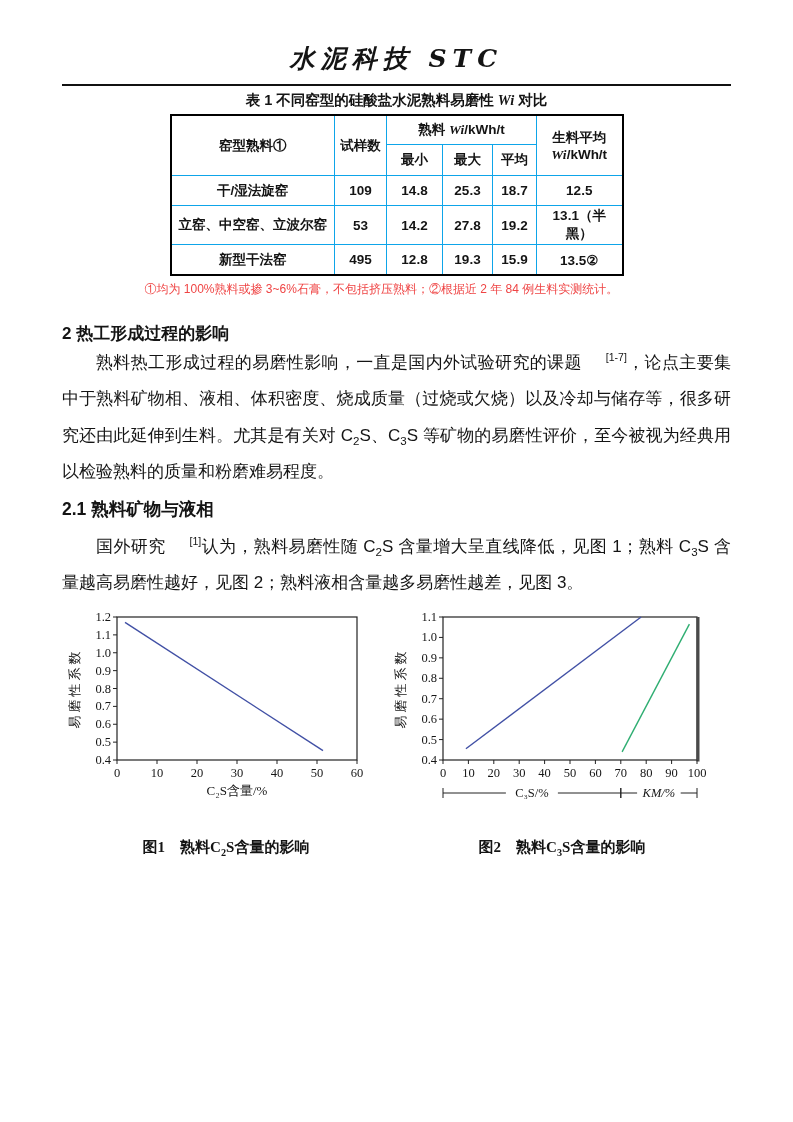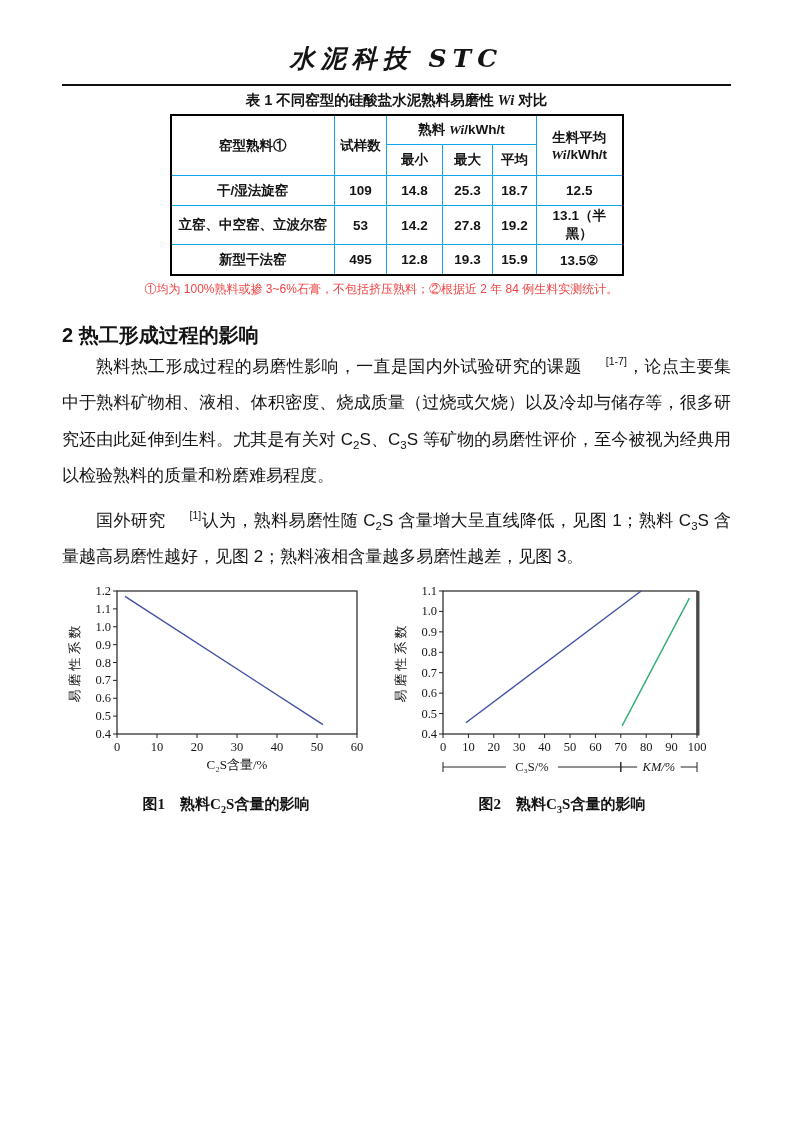--- a/index.html
+++ b/index.html
@@ -24,28 +24,28 @@
   
   .table-block{width:480px;margin:3px auto 2px;}
   .table-title{text-align:center;font-size:14.5px;font-weight:bold;margin:0 0 4px;}
   table.wi-table{border-collapse:collapse;margin:0 auto;font-size:13.5px;border:2px solid #000;}
   table.wi-table th,table.wi-table td{border:1px solid #0ea5e9;text-align:center;vertical-align:middle;padding:1px 4px;font-weight:bold;}
   table.wi-table tr.hdr1 th{height:26px;}
   table.wi-table tr.hdr2 th{height:28px;}
   table.wi-table td{height:27px;}
   .footnote{font-size:12px;margin:5px 0 0 -12px;text-align:left;color:#ef4444;}
   
-  .section-heading{font-size:20px;font-weight:bold;margin:24px 0 0;}
+  .section-heading{font-size:17px;font-weight:bold;margin:24px 0 0;}
   .sub-heading{font-size:17.5px;font-weight:bold;margin:6px 0 0;}
   .mt-para{margin-top:11px;}
   
   .charts{display:flex;justify-content:space-between;margin-top:4px;}
   .chart-block{display:flex;flex-direction:column;align-items:center;}
   .chart-caption{
-    text-align:center;font-weight:bold;font-size:15px;margin-top:2px;
+    text-align:center;font-weight:bold;font-size:15px;margin-top:19px;
     font-family:"Liberation Serif",serif;
   }
   
   .footer-rule{position:absolute;top:1047px;left:62px;width:669px;border-top:3px solid #000;}
   .footer-page{position:absolute;top:1054px;left:0;right:0;text-align:center;font-size:13px;}
   .footer-issue{position:absolute;top:1054px;right:54px;font-size:17px;}
 </style>
 </head>
 <body>
 
@@ -108,20 +108,21 @@
           <td>13.5②</td>
         </tr>
       </tbody>
         </table>
       <div class="footnote">①均为 100%熟料或掺 3~6%石膏，不包括挤压熟料；②根据近 2 年 84 例生料实测统计。</div>
     </div>
 
     <h2 class="section-heading">2 热工形成过程的影响</h2>
     <p class="body-text indent mt-para"><span>熟料热工形成过程的易磨性影响，一直是国内外试验研究的课题</span><span class="seg-sup">[1-7]</span><span>，论点主要集中于熟料矿物相、液相、体积密度、烧成质量（过烧或欠烧）以及冷却与储存等，很多研究还由此延伸到生料。尤其是有关对 C</span><span class="seg-sub">2</span><span>S、C</span><span class="seg-sub">3</span><span>S 等矿物的易磨性评价，至今被视为经典用以检验熟料的质量和粉磨难易程度。</span></p>
 
+    <h3 class="sub-heading">2.1 熟料矿物与液相</h3>
     <p class="body-text indent" style="margin-top:8px;"><span>国外研究</span><span class="seg-sup">[1]</span><span>认为，熟料易磨性随 C</span><span class="seg-sub">2</span><span>S 含量增大呈直线降低，见图 1；熟料 C</span><span class="seg-sub">3</span><span>S 含量越高易磨性越好，见图 2；熟料液相含量越多易磨性越差，见图 3。</span></p>
 
     <div class="charts">
       <div class="chart-block">
         <div><svg width="328" height="210" viewBox="0 0 328 210">
               <rect x="55" y="12" width="240" height="143" fill="none" stroke="#222" stroke-width="1.2"></rect>
               <line x1="51" y1="155" x2="55" y2="155" stroke="#222" stroke-width="1"></line>
               <text x="49" y="159" fill="#161616" font-family="&quot;Liberation Serif&quot;, serif" text-anchor="end" font-size="12.5">0.4</text>
               <line x1="51" y1="137.125" x2="55" y2="137.125" stroke="#222" stroke-width="1"></line>
               <text x="49" y="141.125" fill="#161616" font-family="&quot;Liberation Serif&quot;, serif" text-anchor="end" font-size="12.5">0.5</text>

